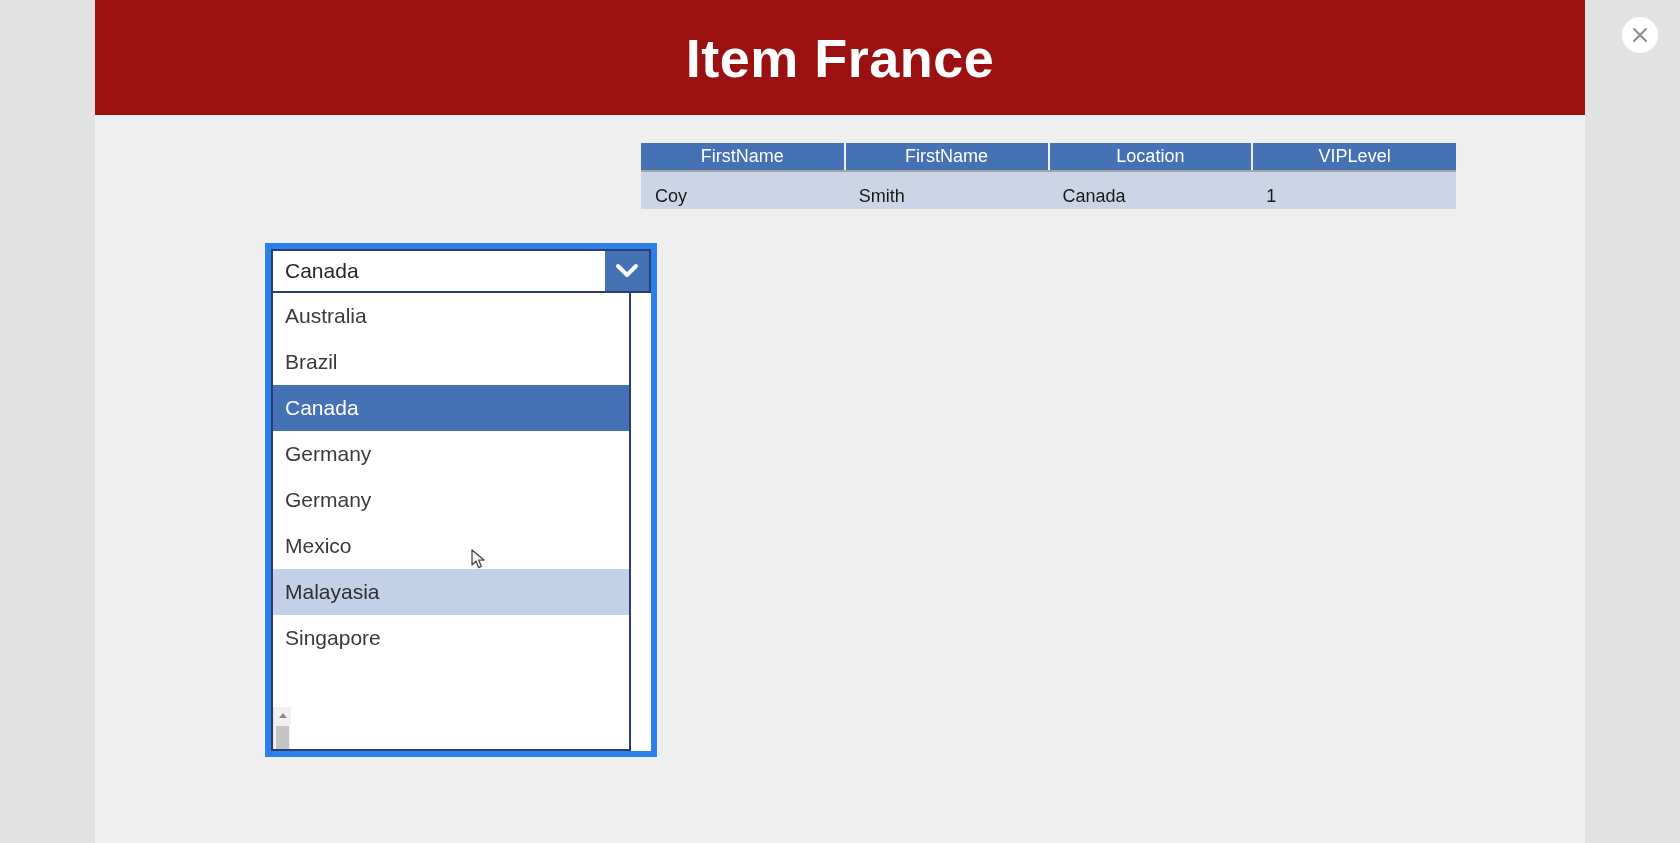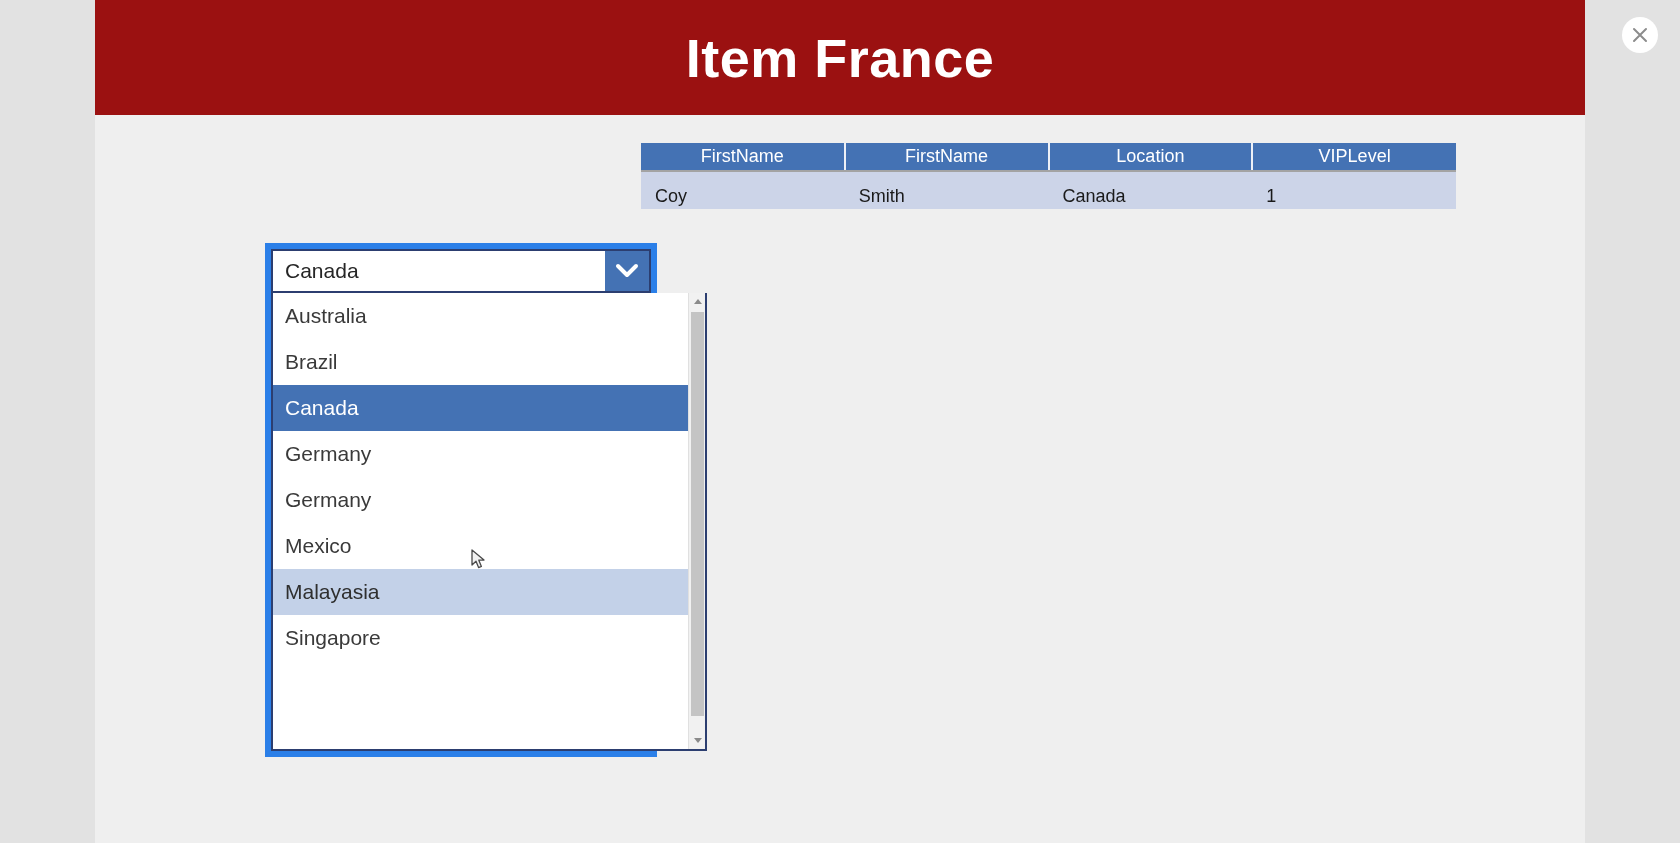--- a/index.html
+++ b/index.html
@@ -141,27 +141,28 @@
     align-items: center;
     justify-content: center;
     cursor: pointer;
   }
 
   
   #location-listbox {
     position: absolute;
     left: 0;
     top: 44px;
-    width: 436px;
+    width: 360px;
     height: 458px;
     background: #ffffff;
     border: 2px solid #2c3e70;
     border-top: none;
     overflow: hidden;
     display: flex;
+    flex-direction: column;
   }
   #location-option-list {
     flex: 1;
     height: 100%;
     list-style: none;
     position: relative;
   }
   .location-option {
     height: 46px;
     display: flex;

